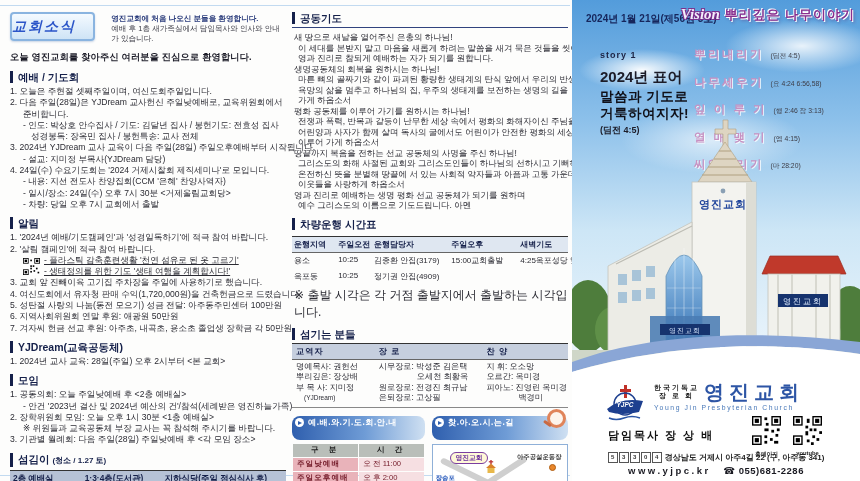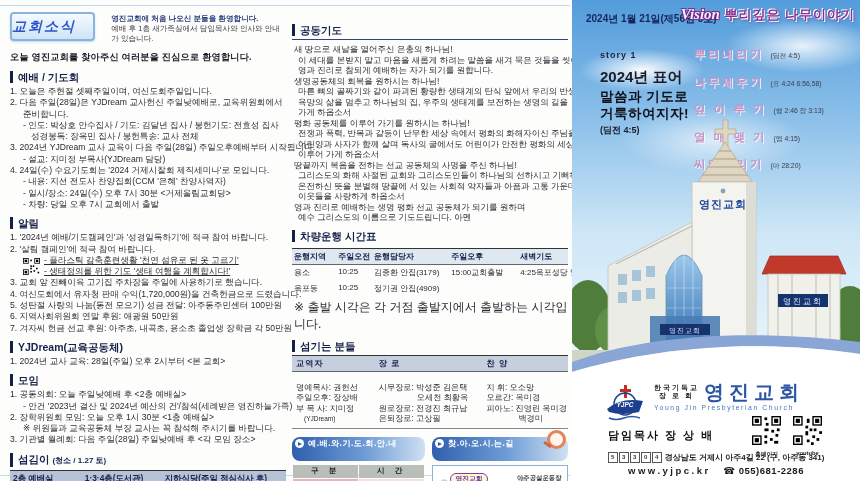--- a/index.html
+++ b/index.html
@@ -26,21 +26,21 @@
   
   .rule{border:0;border-top:1.2px solid #31437e;margin:2px 0 4px}
   .pline{font-size:8.5px;line-height:10.5px;color:#2b2b33;white-space:nowrap;padding-left:6px}
   .pline.head{padding-left:2px}
   .veh{display:grid;grid-template-columns:16% 13% 28% 25% 18%;font-size:8px;border-top:1.4px solid #333;margin-top:6px}
   .veh .h{background:#dfe7f1;font-weight:bold;color:#15204a;padding:2px 2px;border-bottom:1px solid #666;white-space:nowrap}
   .veh .c{padding:2.5px 2px;color:#2b2b33;white-space:nowrap}
   .note{font-size:12px;color:#2b2b33;margin-top:2px;padding-left:2px}
   .srv{display:grid;grid-template-columns:30% 39% 31%;font-size:8.2px;border-top:1.4px solid #333;margin-top:2px;border-bottom:1px solid #888}
   .srv .h{background:#c6cfde;font-weight:bold;color:#15204a;padding:2px 4px;border-bottom:1px solid #666;letter-spacing:1px}
-  .srv .cell{padding:11px 4px 3px}
+  .srv .cell{padding:2px 4px 3px}
   .srv .cell div{line-height:10.6px;white-space:nowrap;color:#2b2b33}
   .srv .ind{padding-left:38px}
   .srv .tiny{font-size:6.5px;color:#555;padding-left:8px}
   .boxes{display:flex;gap:7px;margin-top:8px}
   .box{flex:1;position:relative}
   .box-hdr{height:24px;border-radius:8px;background:linear-gradient(90deg,#2f5fae,#6f9cd6 55%,#cfe0f2);color:#fff;font-size:8.2px;font-weight:bold;line-height:14px;padding-left:16px;letter-spacing:.5px;position:relative;white-space:nowrap}
   .box-hdr .dot-ic{position:absolute;left:3px;top:2.5px;width:9px;height:9px;border-radius:50%;background:#fff}
   .box-hdr .dot-ic:after{content:"";position:absolute;left:3px;top:2.5px;border-left:4px solid #2f5fae;border-top:2.5px solid transparent;border-bottom:2.5px solid transparent}
   .magnifier{position:absolute;right:2px;top:-7px;width:13px;height:13px;border:3px solid #e0845a;border-radius:50%;background:#fdf4ec}
   .magnifier:after{content:"";position:absolute;left:-7px;top:10px;width:9px;height:3px;background:#c96a44;transform:rotate(35deg);border-radius:2px}
@@ -178,21 +178,21 @@
       <th style="width:26%">2층 예배실</th>
       <th style="width:29%">1·3·4층(도서관)</th>
       <th>지하식당(주일 점심식사 후)</th>
     </tr>
 
   </tbody>
     </table>
 </div>
 
 <div class="colM">
-  <h3 class="sec" style="margin-top:16px">공동기도</h3>
+  <h3 class="sec" style="margin-top:4px">공동기도</h3>
   <hr class="rule">
   <div class="pline head">새 땅으로 새날을 열어주신 은총의 하나님!</div>
   <div class="pline">이 세대를 본받지 말고 마음을 새롭게 하려는 말씀을 새겨 묵은 것들을 씻어내고</div>
   <div class="pline">영과 진리로 참되게 예배하는 자가 되기를 원합니다.</div>
   <div class="pline head">생명공동체의 회복을 원하시는 하나님!</div>
   <div class="pline">마른 뼈의 골짜기와 같이 파괴된 황량한 생태계의 탄식 앞에서 우리의 반생명적인</div>
   <div class="pline">욕망의 삶을 멈추고 하나님의 집, 우주의 생태계를 보전하는 생명의 길을</div>
   <div class="pline">가게 하옵소서</div>
   <div class="pline head">평화 공동체를 이루어 가기를 원하시는 하나님!</div>
   <div class="pline">전쟁과 폭력, 반목과 갈등이 난무한 세상 속에서 평화의 화해자이신 주님을 따라</div>
@@ -225,21 +225,21 @@
   </div>
   <div class="note">※ 출발 시각은 각 거점 출발지에서 출발하는 시각입니다.</div>
 
   <h3 class="sec">섬기는 분들</h3>
   <div class="srv">
     <div class="h">교역자</div>
     <div class="h">장 로</div>
     <div class="h">찬 양</div>
     <div class="cell">
       <div>명예목사: 권헌선</div>
-      <div>주일오후: 장상배</div>
+      <div>뿌리깊은: 장상배</div>
       <div>부 목 사: 지미정</div>
       <div class="tiny">(YJDream)</div>
     </div>
     <div class="cell">
       <div>시무장로: 박성준 김은택</div>
       <div class="ind">오세천 최황옥</div>
       <div>원로장로: 전경진 최규남</div>
       <div>은퇴장로: 고상필</div>
     </div>
     <div class="cell">

